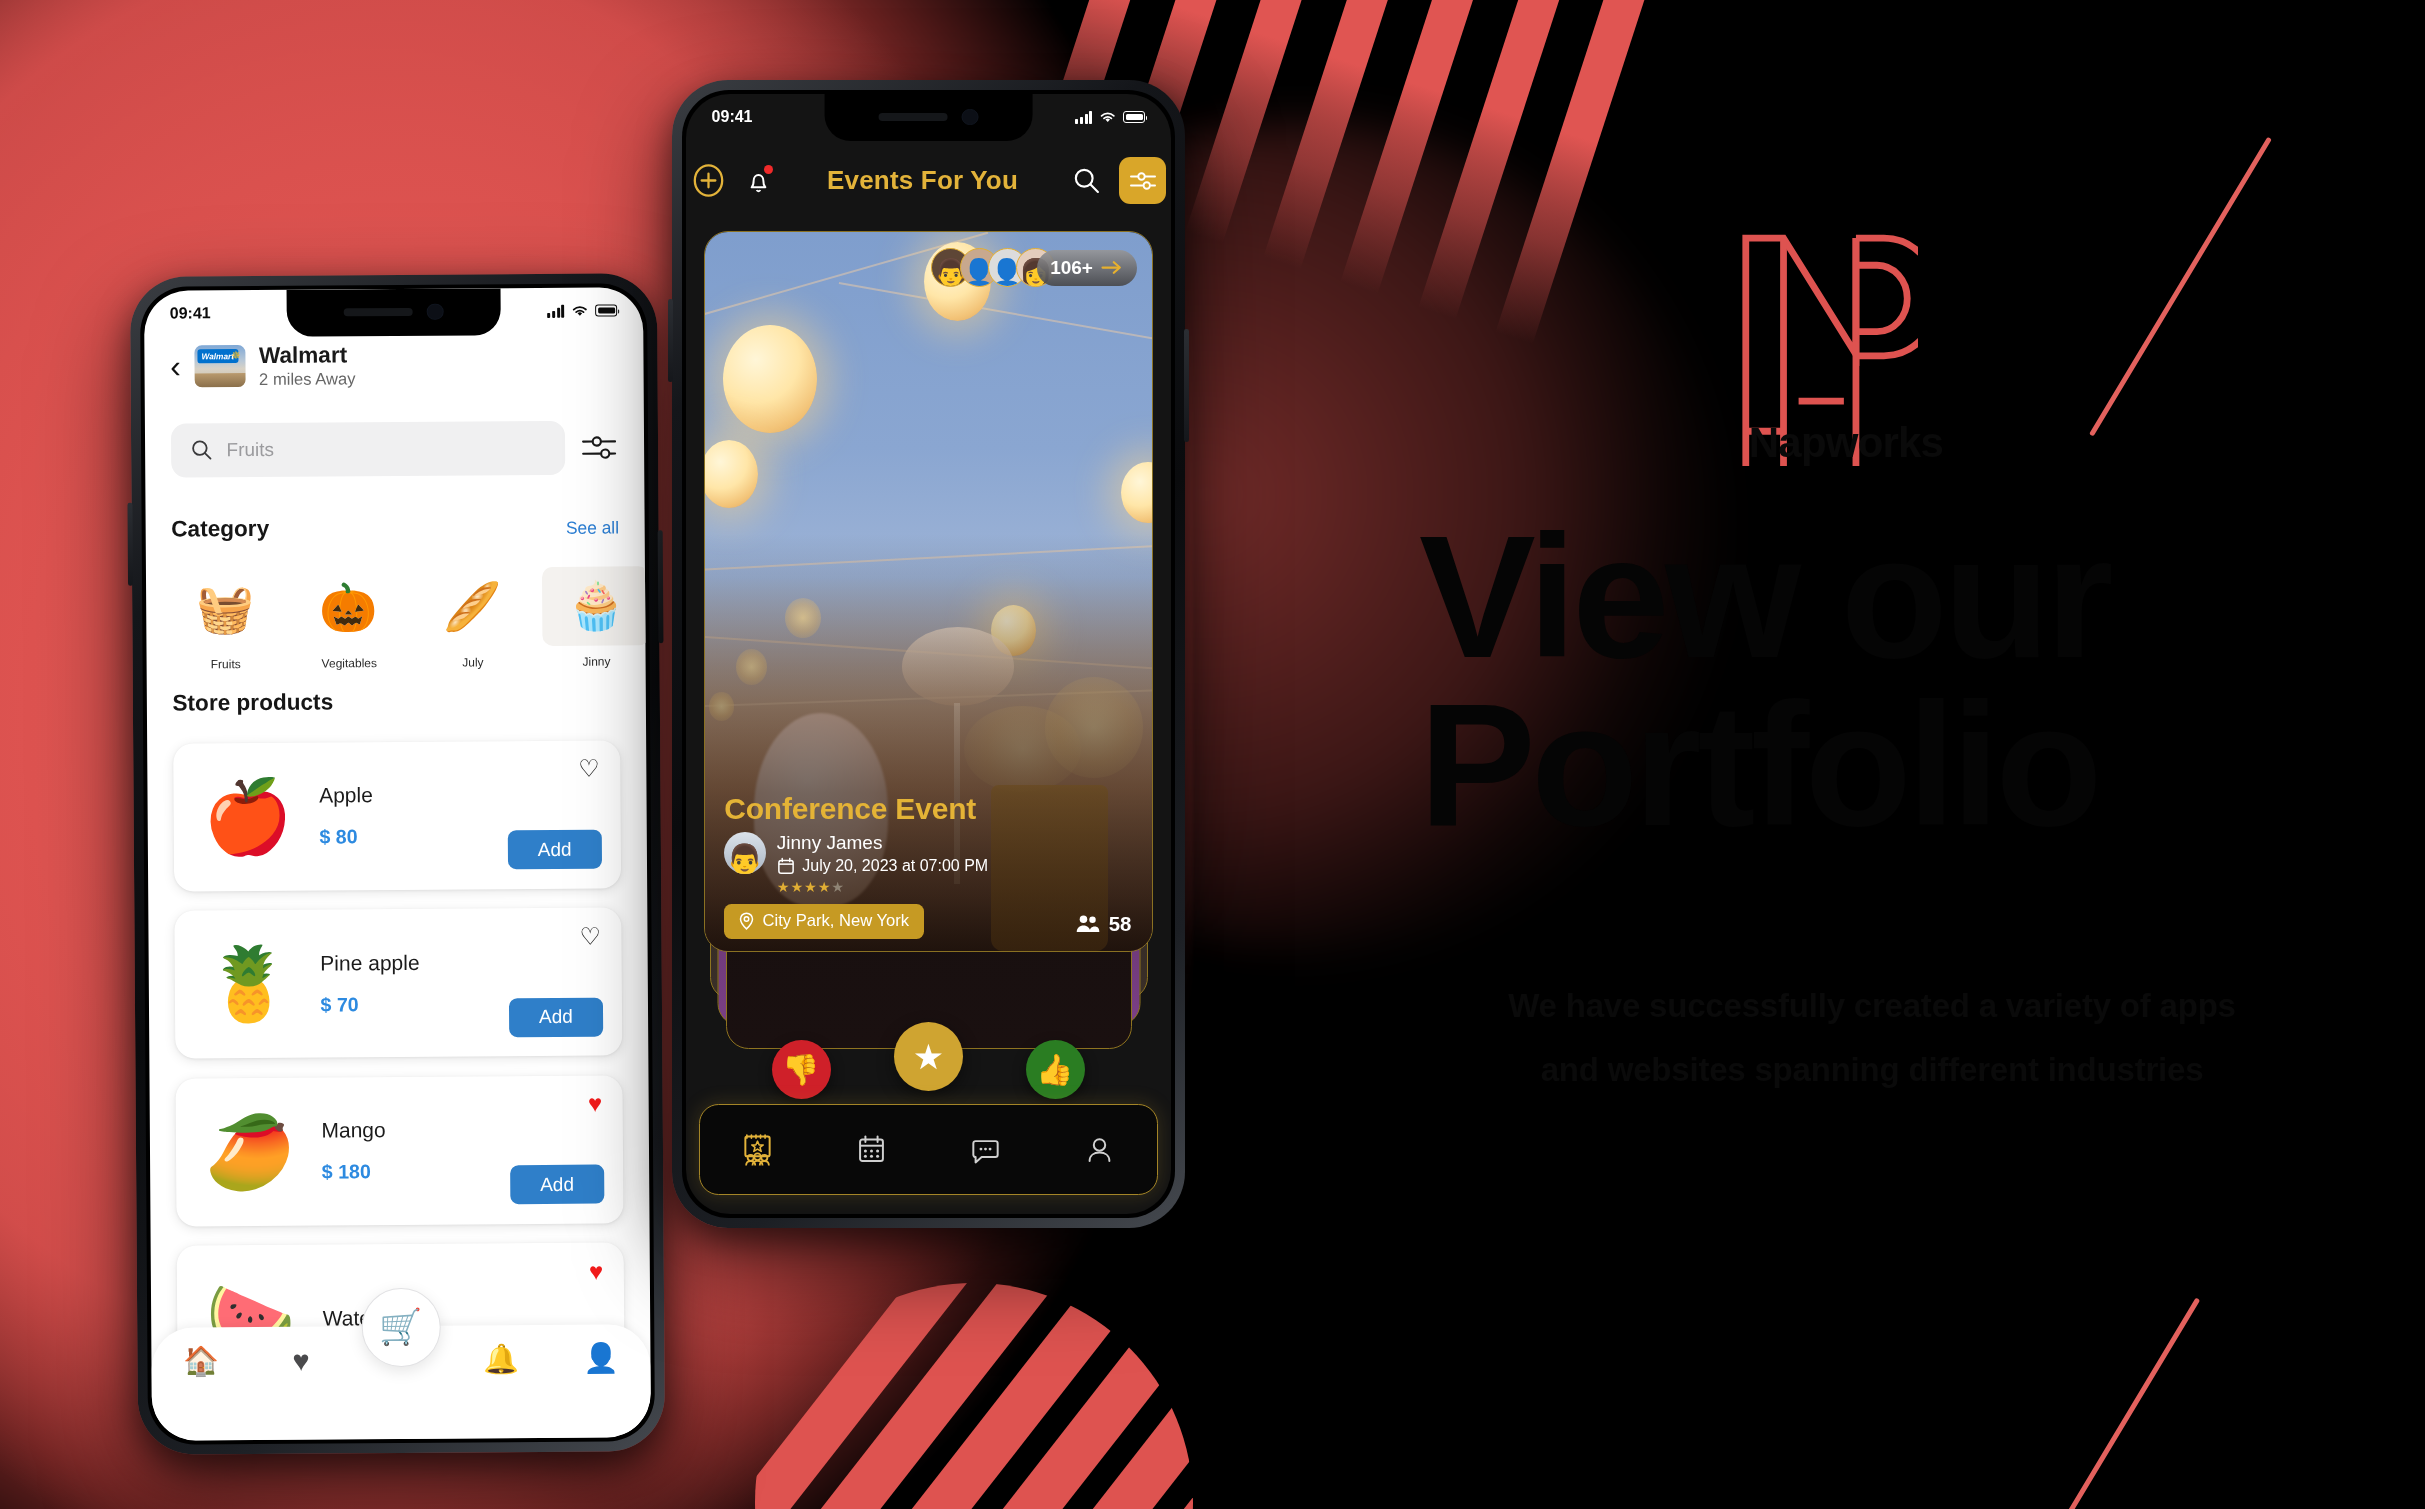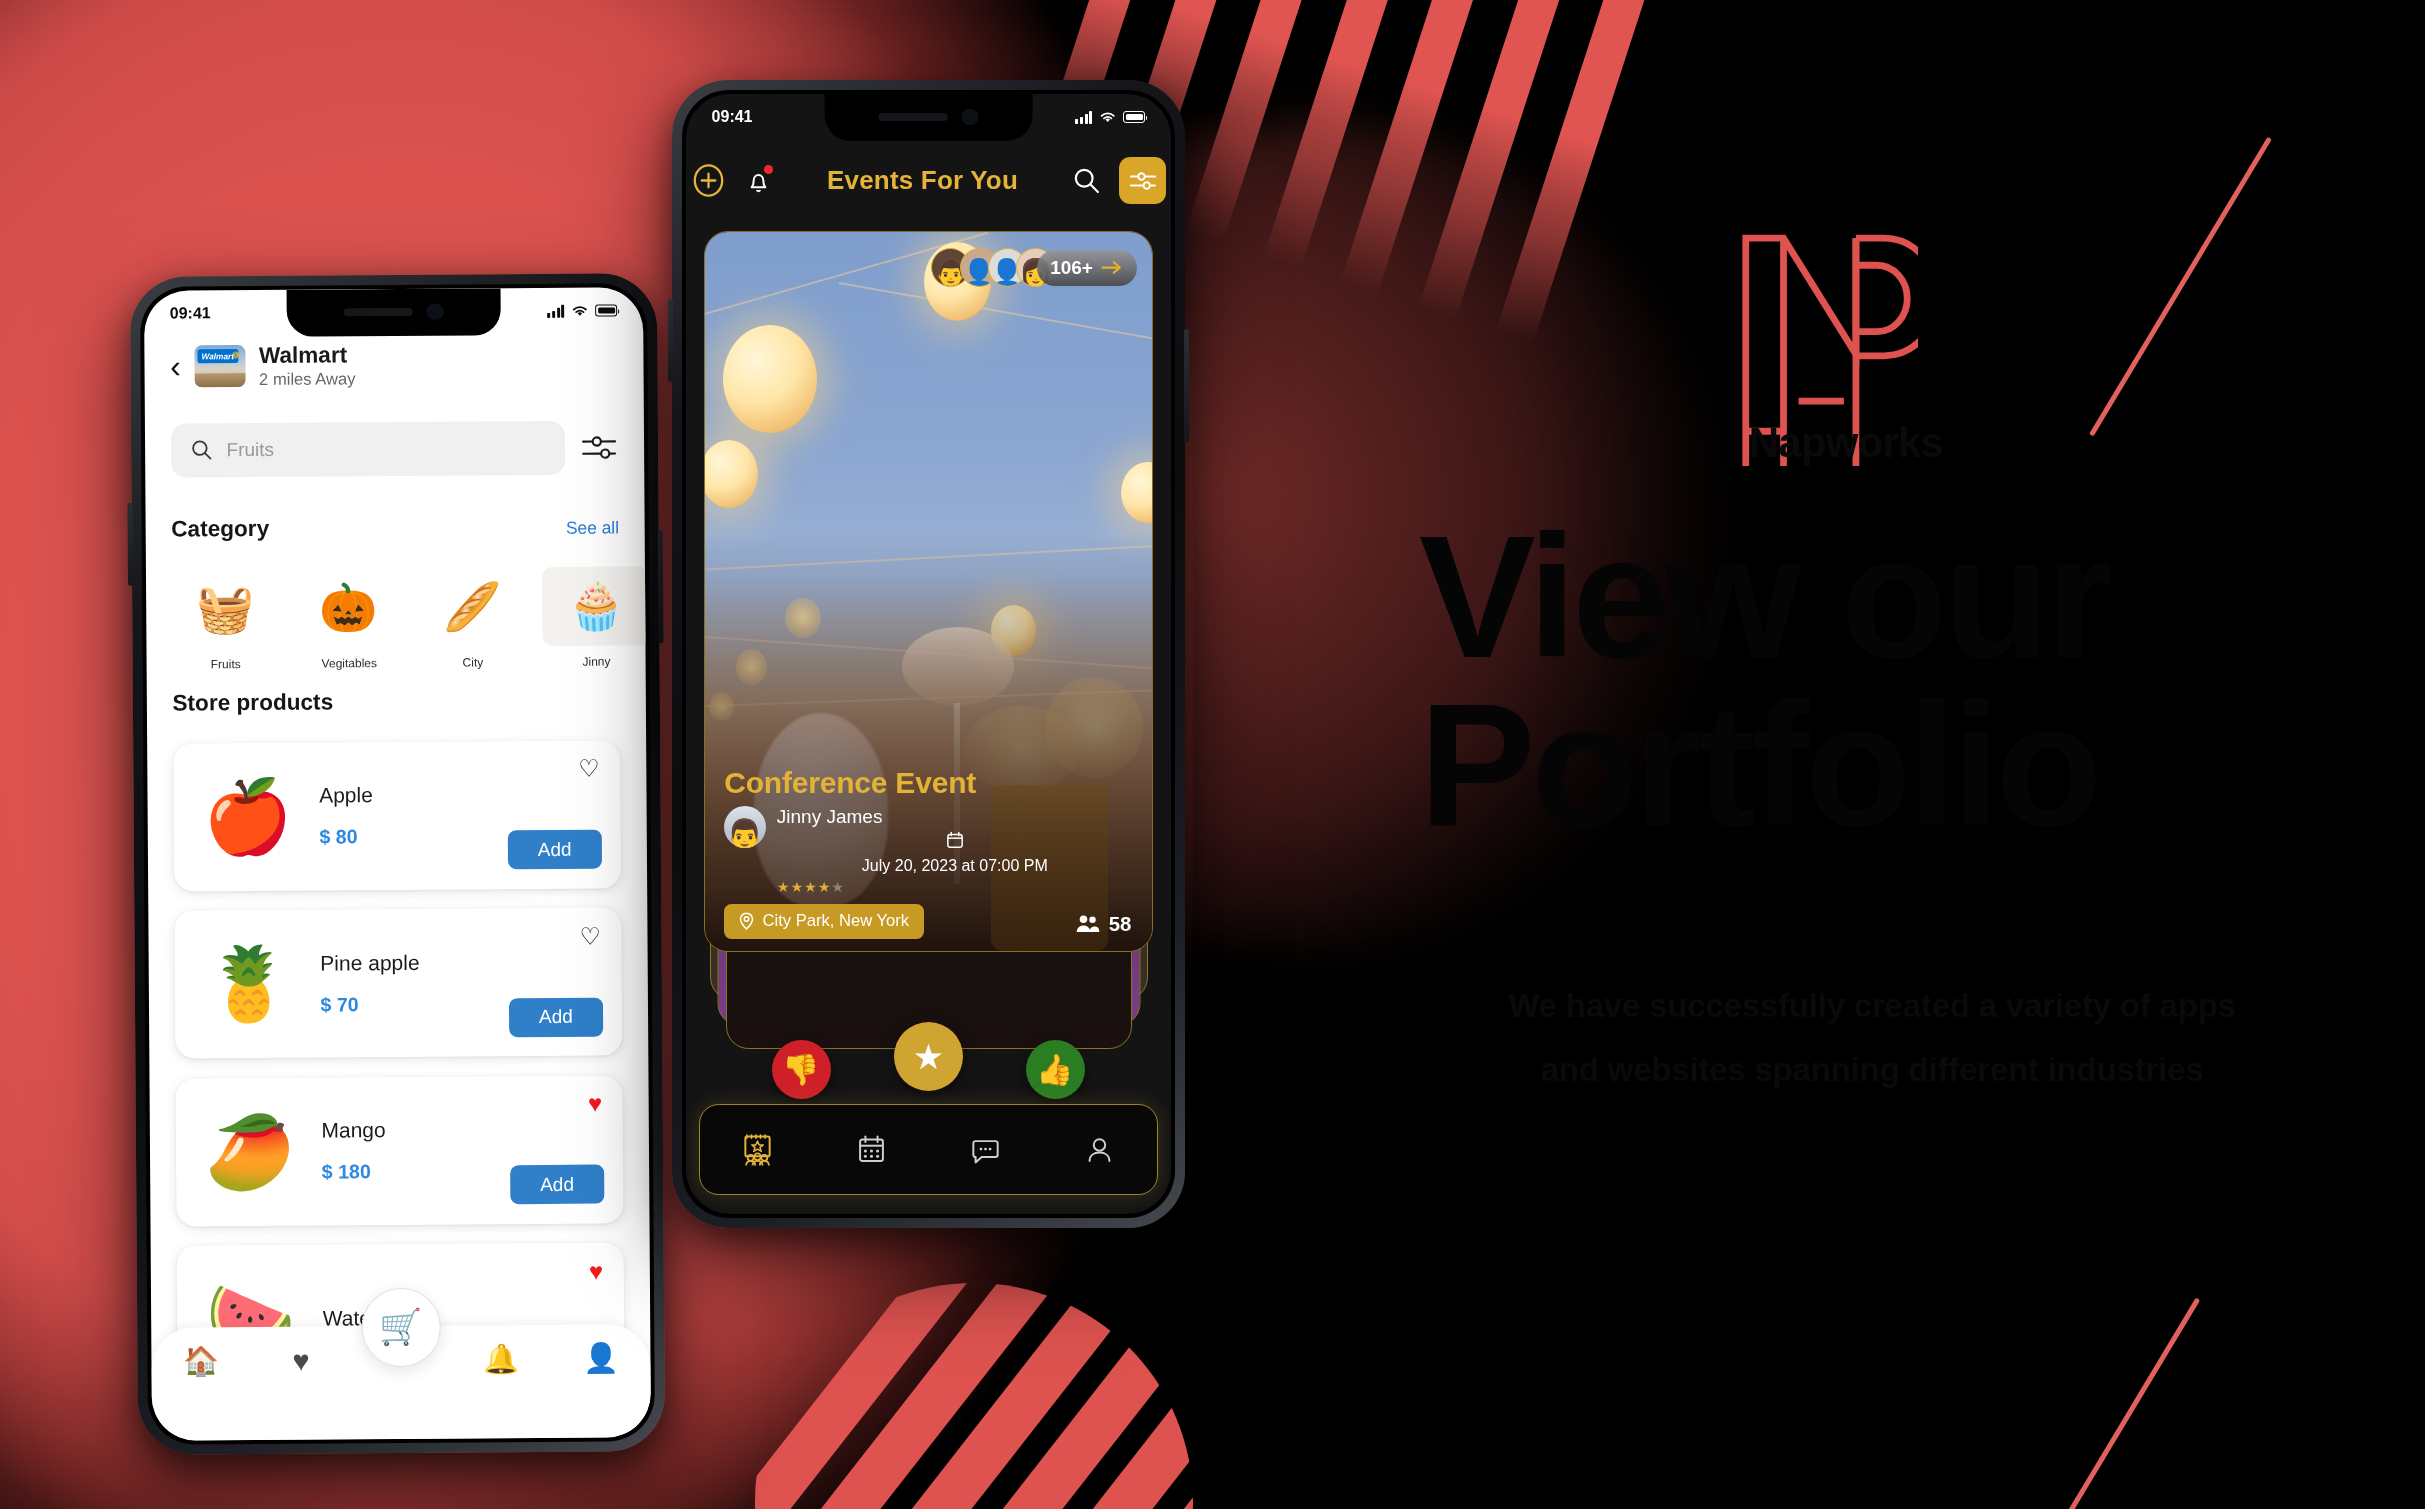--- a/index.html
+++ b/index.html
@@ -292,21 +292,21 @@
     color:#fff; font-size:19px; font-weight:600; cursor:pointer;
   }
 
   .e-info { position:absolute; left:0; right:0; bottom:12px; padding:0 19.6px; z-index:6; color:#fff; }
   .e-evtitle { font-size:30px; font-weight:700; color:#e4b336; letter-spacing:-0.2px; }
   .e-hostrow { display:flex; align-items:flex-start; gap:10.6px; margin-top:6px; }
   .e-hostav { width:42px; height:42px; border-radius:50%; flex:none;
     background:linear-gradient(180deg,#dbe2ea,#aab6c4);
     display:flex; align-items:flex-end; justify-content:center; font-size:30px; line-height:0.92; overflow:hidden; }
   .e-hostname { font-size:19px; font-weight:500; }
-  .e-datetime { display:flex; align-items:center; gap:7.5px; margin-top:3px; font-size:16px;flex-direction:column; }
+  .e-datetime { display:flex; align-items:center; gap:7.5px; margin-top:3px; font-size:16px; }
   .e-attend { position:absolute; right:21px; bottom:3px; display:flex; align-items:center; gap:7.5px; font-size:20.4px; font-weight:600; }
   .e-stars { margin-top:3.8px; font-size:14.3px; color:#e0ae34; letter-spacing:0.8px; }
   .e-desc { margin-top:3px; font-size:16px; line-height:1.32; color:#f0eeeb; }
   .e-desc b { color:#fff; font-weight:700; }
   .e-locpill {
     margin-top:9px; display:inline-flex; align-items:center; gap:8.3px;
     height:35px; padding:0 15px; border-radius:7.5px;
     background:#c69a23; color:#fff; font-size:16.6px; cursor:pointer;
   }
 
@@ -450,21 +450,21 @@
         <div class="g-cat">
           <div class="thumb" style="background:#fff">
             <span>🎃</span>
           </div>
           <div class="lbl">Vegitables</div>
         </div>
         <div class="g-cat">
           <div class="thumb" style="background:#fff">
             <span>🥖</span>
           </div>
-          <div class="lbl">City</div>
+          <div class="lbl">July</div>
         </div>
         <div class="g-cat">
           <div class="thumb" style="background:#f4f2ef">
             <span>🧁</span>
           </div>
           <div class="lbl">Jinny</div>
         </div>
       </div>
 
       <div class="g-secrow" style="top:400px;">

